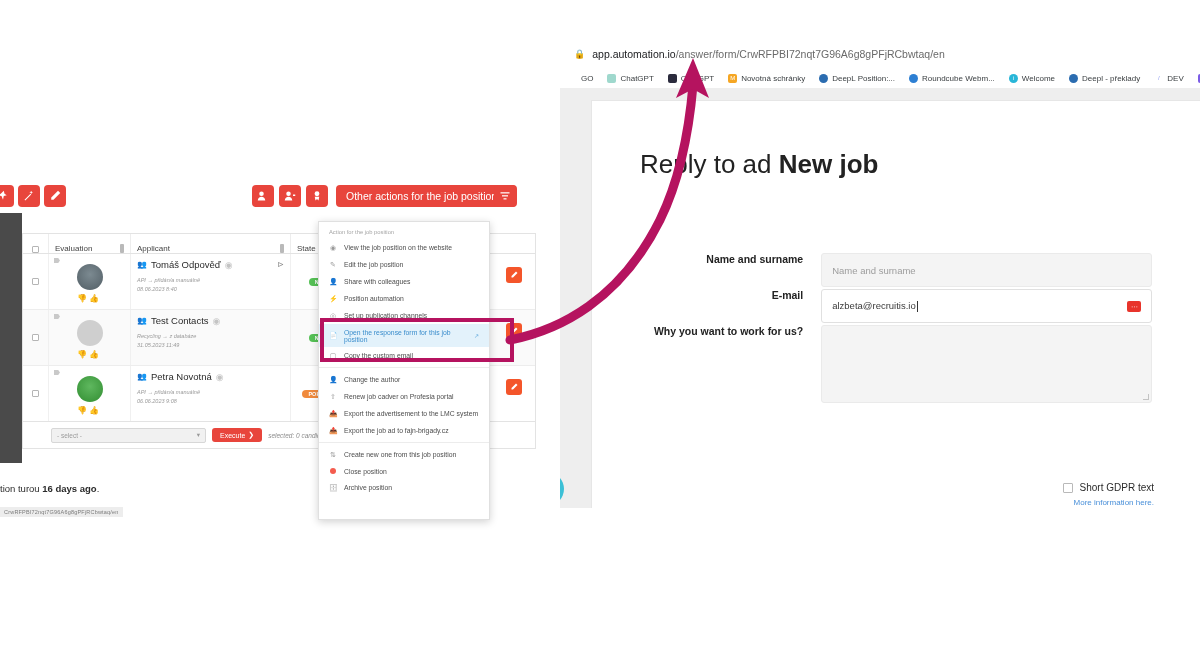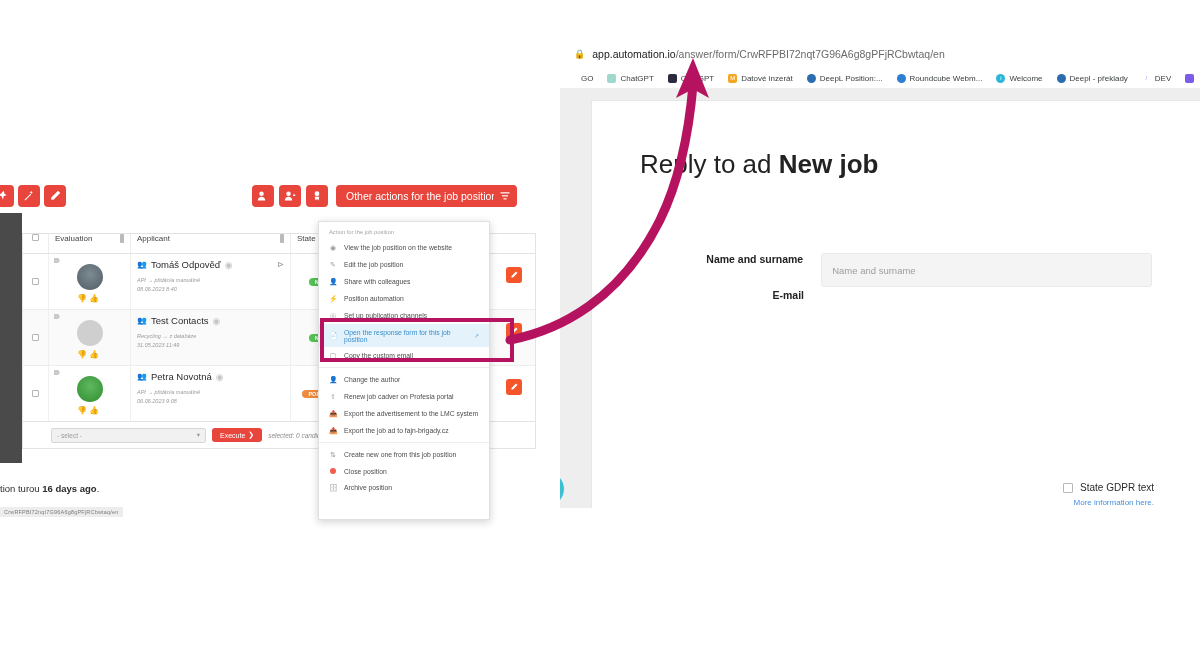--- a/index.html
+++ b/index.html
@@ -40,21 +40,21 @@
   
   .tbl {
     position:absolute; left:22px; top:48px; width:514px; height:188px;
     background:#fff; border:1px solid #e3e3e3; border-bottom:none;
     font-size:8px; color:#333;
   }
   .thead {
     display:flex; height:20px; align-items:center;
     border-bottom:1px solid #e3e3e3; background:#fff; font-size:8px; color:#444;
   }
-  .th { padding:0 6px; display:flex; align-items:flex-start; gap:4px; height:100%;
+  .th { padding:0 6px; display:flex; align-items:flex-end; gap:4px; height:100%;
         border-right:1px solid #ededed; }
   .th.c0 { width:26px; justify-content:center; }
   .th.c1 { width:82px; justify-content:space-between; }
   .th.c2 { width:160px; justify-content:space-between; }
   .th.c3 { width:64px; }
   .th.c4 { flex:1; border-right:none; }
   .sorticon { width:4px; height:9px; background:#b9b9b9; border-radius:1px; display:inline-block;}
   .cb { width:7px; height:7px; border:1px solid #b5b5b5; border-radius:1px; background:#fff; }
 
   .trow { display:flex; height:56px; border-bottom:1px solid #ededed; }
@@ -549,21 +549,21 @@
     <div class="bm">
         <span class="fv" style="background:#9fd8cd"></span>
         <span>ChatGPT</span>
       </div>
     <div class="bm">
         <span class="fv" style="background:#2b2b3d"></span>
         <span>ChatGPT</span>
       </div>
     <div class="bm">
         <span class="fv" style="background:#f5a623">M</span>
-        <span>Datové inzerát</span>
+        <span>Novotná schránky</span>
       </div>
     <div class="bm">
         <span class="fv" style="background:#2b6cb0;border-radius:50%"></span>
         <span>DeepL Position:...</span>
       </div>
     <div class="bm">
         <span class="fv" style="background:#2d7fd3;border-radius:50%"></span>
         <span>Roundcube Webm...</span>
       </div>
     <div class="bm">
@@ -594,26 +594,36 @@
 
     <div class="frow" style="left:0; top:152px; width:560px;">
       <div class="flabel" style="width:212px">Name and surname</div>
       <div class="finput" style="width:332px; height:34px; margin-left:18px;">
         <span title="Name and surname">Name and surname</span>
       </div>
     </div>
 
     <div class="frow" style="left:0; top:188px; width:560px;">
       <div class="flabel" style="width:212px">E-mail</div>
-    </div>
-
+      <div class="finput filled" style="width:332px; height:34px; margin-left:18px;">
+        <span><span>alzbeta@recruitis.io</span><span class="caret"></span></span>
+        <span class="mini-red">⋯</span>
+      </div>
+    </div>
+
+    <div class="frow" style="left:0; top:224px; width:560px;">
+      <div class="flabel" style="width:212px">Why you want to work for us?</div>
+      <div class="ftextarea" style="width:332px; height:78px; margin-left:18px;">
+        <div class="resizer"></div>
+      </div>
+    </div>
 
     <div class="gdpr-1">
       <span class="gchk"></span>
-      <span>State GDPR text</span>
+      <span>Short GDPR text</span>
     </div>
     <div class="gdpr-link-1">More information here.</div>
 
   </div>
 </div>
 
 <svg id="arrow-svg" viewBox="0 0 1200 672">
   <path d="M 510 340 C 560 330, 620 300, 660 220 C 682 175, 690 120, 693 85" stroke="#b5135f" stroke-width="9" fill="none" stroke-linecap="round"></path>
   <polygon points="693,58 709,98 693,89 676,98" fill="#b5135f"></polygon>
 </svg>

